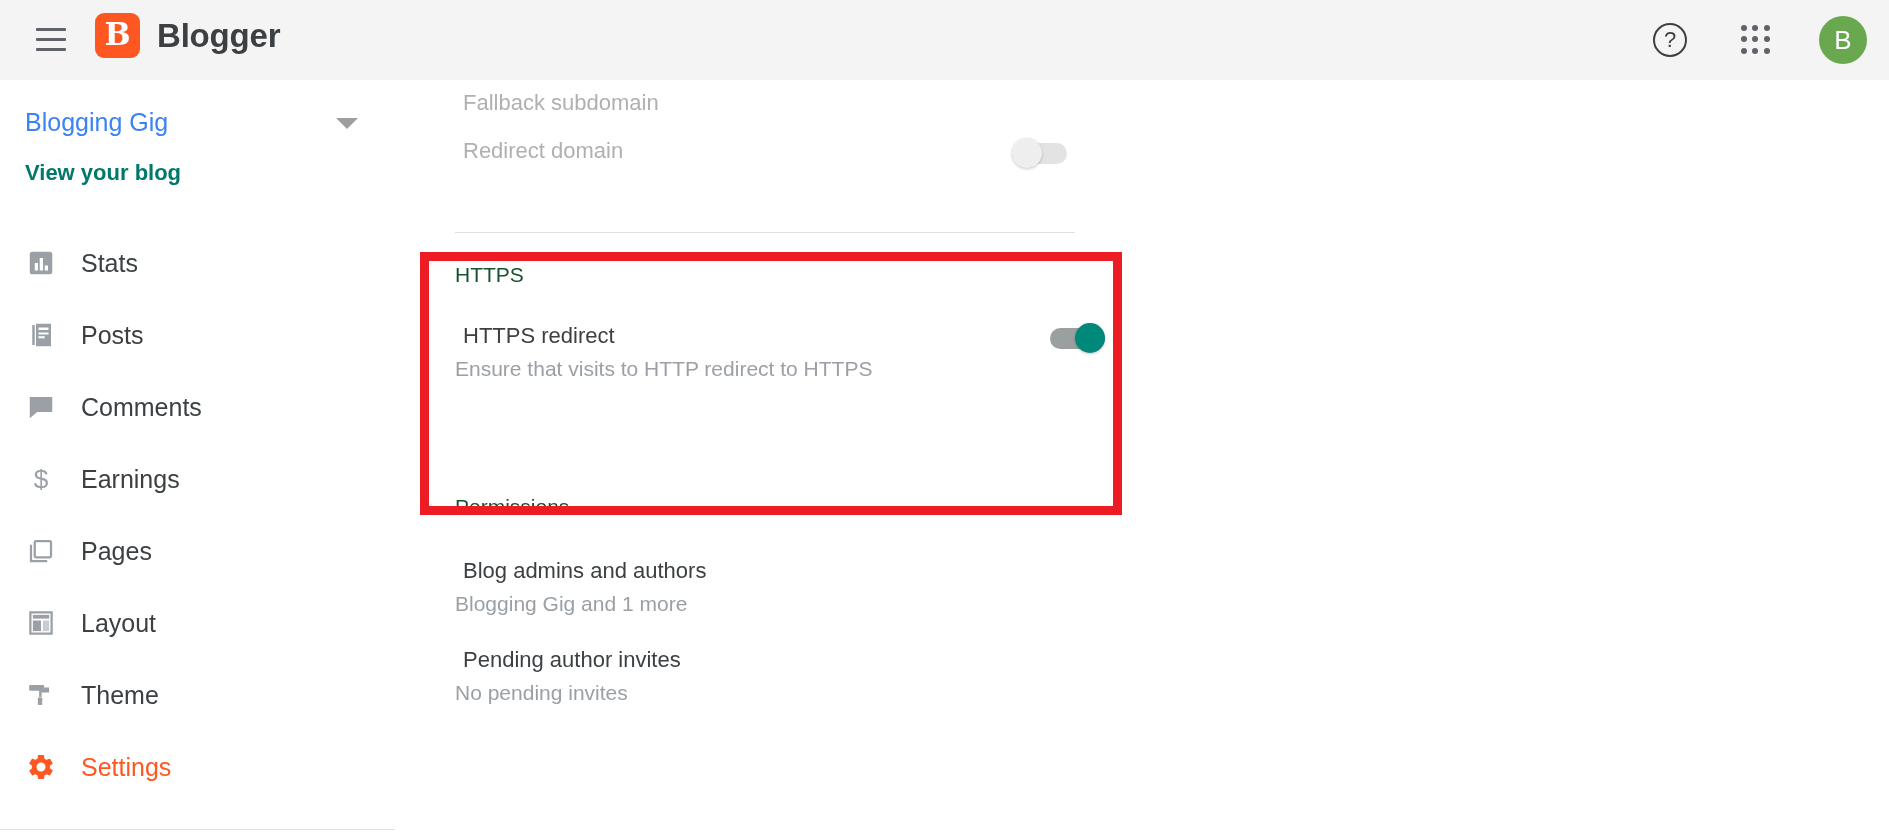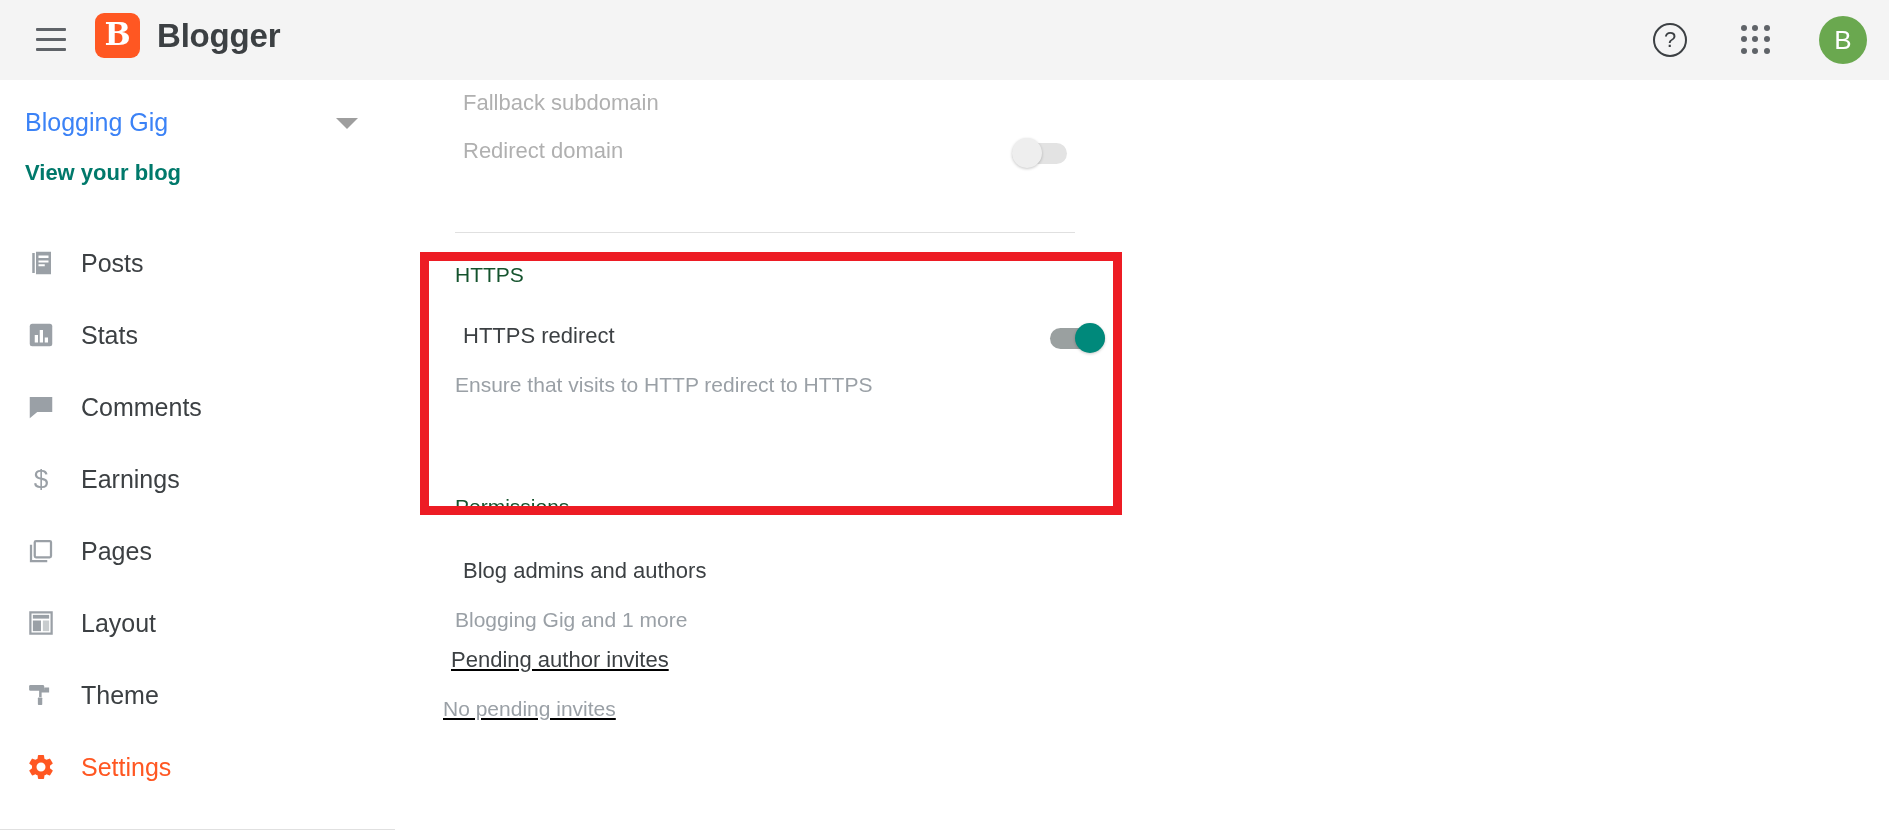--- a/index.html
+++ b/index.html
@@ -219,21 +219,21 @@
   .setting-label {
     font-size: 22px;
     color: #3c4043;
     font-weight: 400;
     margin-left: 8px;
   }
   .setting-label.disabled { color: #b0b0b0; }
   .setting-sub {
     font-size: 21px;
     color: #9aa0a6;
-    margin-top: 24px;
+    margin-top: 8px;
   }
 
   
   .toggle {
     position: relative;
     width: 63px;
     height: 30px;
     cursor: pointer;
   }
   .toggle .track {
@@ -319,38 +319,38 @@
     <span class="chevron-down"></span>
   </div>
 
   <a class="view-blog-link">View your blog</a>
 
   <div class="nav-list">
 
     <div class="nav-item">
       <span class="nav-icon">
         <svg width="30" height="30" viewBox="0 0 24 24" fill="#9aa0a6">
-          <path d="M5 4h2v16H5z"></path>
-          <path d="M8 3h12v18H8z" fill="#9aa0a6"></path>
-          <path d="M10 6h8v2h-8zM10 10h8v1.5h-8zM10 13h5v1.5h-5z" fill="#ffffff"></path>
-        </svg>
-      </span>
-      <span class="nav-label">Posts</span>
-    </div>
-
-    <div class="nav-item">
-      <span class="nav-icon">
-        <svg width="30" height="30" viewBox="0 0 24 24" fill="#9aa0a6">
           <rect x="3" y="3" width="18" height="18" rx="2" fill="#9aa0a6"></rect>
           <rect x="7" y="12" width="2.6" height="6" fill="#ffffff"></rect>
           <rect x="11" y="8" width="2.6" height="10" fill="#ffffff"></rect>
           <rect x="15" y="14" width="2.6" height="4" fill="#ffffff"></rect>
         </svg>
       </span>
       <span class="nav-label">Stats</span>
+    </div>
+
+    <div class="nav-item">
+      <span class="nav-icon">
+        <svg width="30" height="30" viewBox="0 0 24 24" fill="#9aa0a6">
+          <path d="M5 4h2v16H5z"></path>
+          <path d="M8 3h12v18H8z" fill="#9aa0a6"></path>
+          <path d="M10 6h8v2h-8zM10 10h8v1.5h-8zM10 13h5v1.5h-5z" fill="#ffffff"></path>
+        </svg>
+      </span>
+      <span class="nav-label">Posts</span>
     </div>
 
     <div class="nav-item">
       <span class="nav-icon">
         <svg width="30" height="30" viewBox="0 0 24 24" fill="#9aa0a6">
           <path d="M3 4h18v12H9l-6 5z"></path>
         </svg>
       </span>
       <span class="nav-label">Comments</span>
     </div>
@@ -442,21 +442,21 @@
 
   <div class="section-heading" style="left:60px; top:415px;">Permissions</div>
 
   <div class="setting-row" style="left:60px; top:478px; width:620px;">
     <div>
       <div class="setting-label">Blog admins and authors</div>
       <div class="setting-sub">Blogging Gig and 1 more</div>
     </div>
   </div>
 
-  <div class="setting-row" style="left:48px; top:567px; width:620px;text-decoration:underline;">
+  <div class="setting-row" style="left:60px; top:567px; width:620px;">
     <div>
       <div class="setting-label">Pending author invites</div>
       <div class="setting-sub">No pending invites</div>
     </div>
   </div>
 
 </div>
 
 <div class="highlight-box" style="left:420px; top:252px; width:702px; height:263px;"></div>
 

